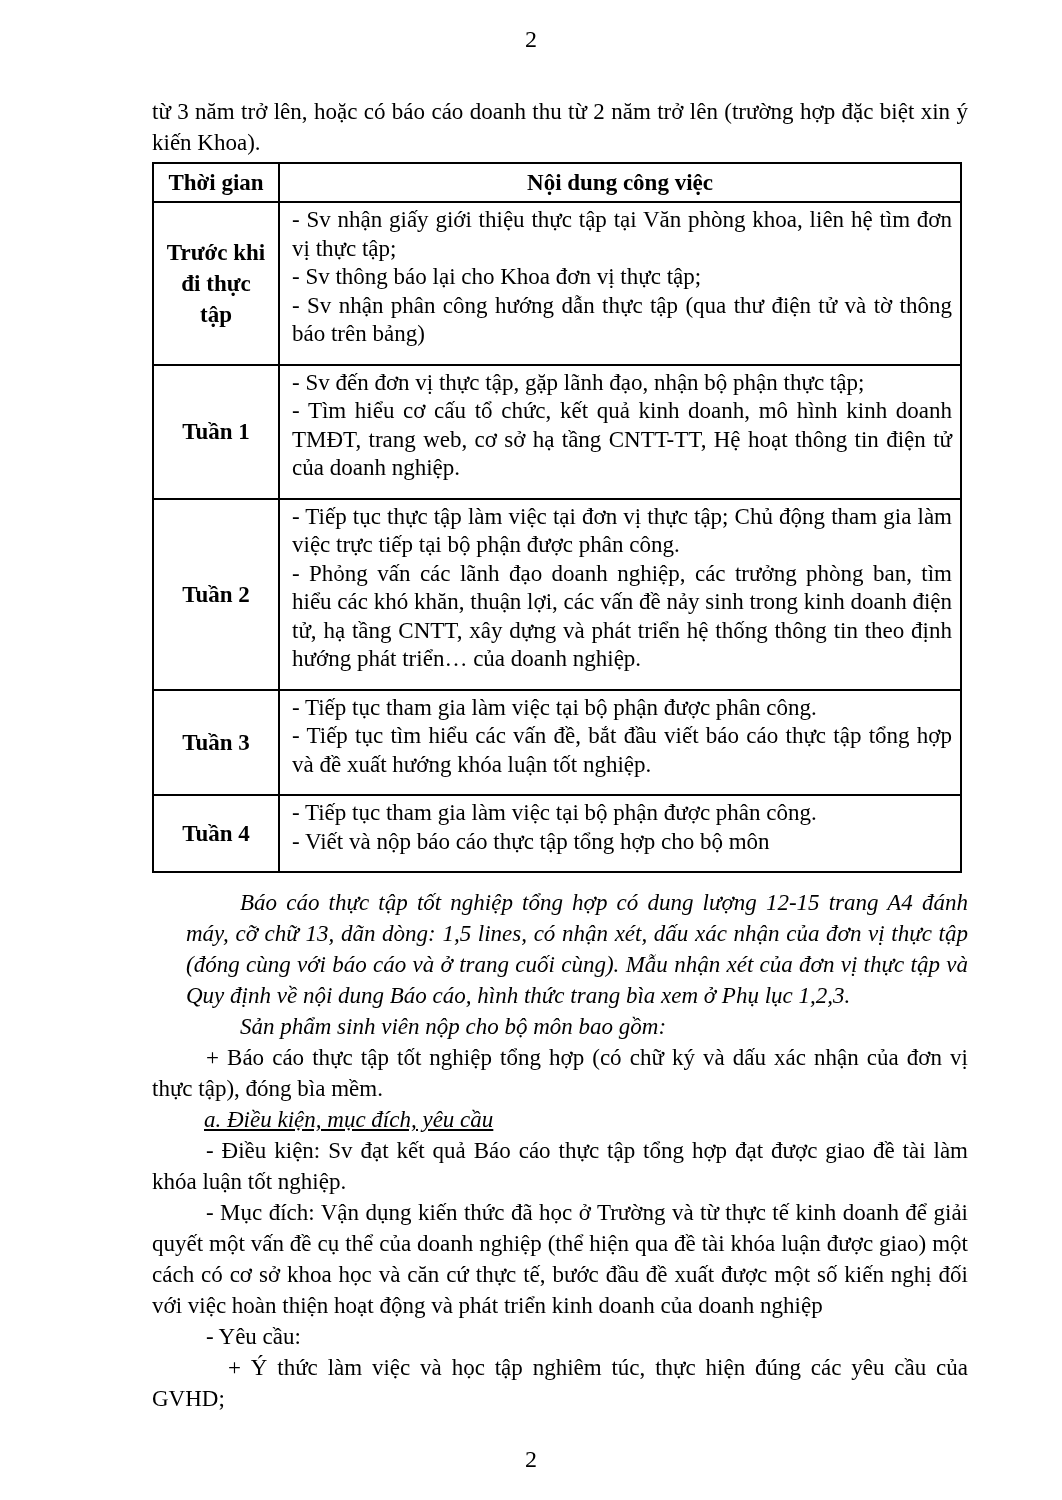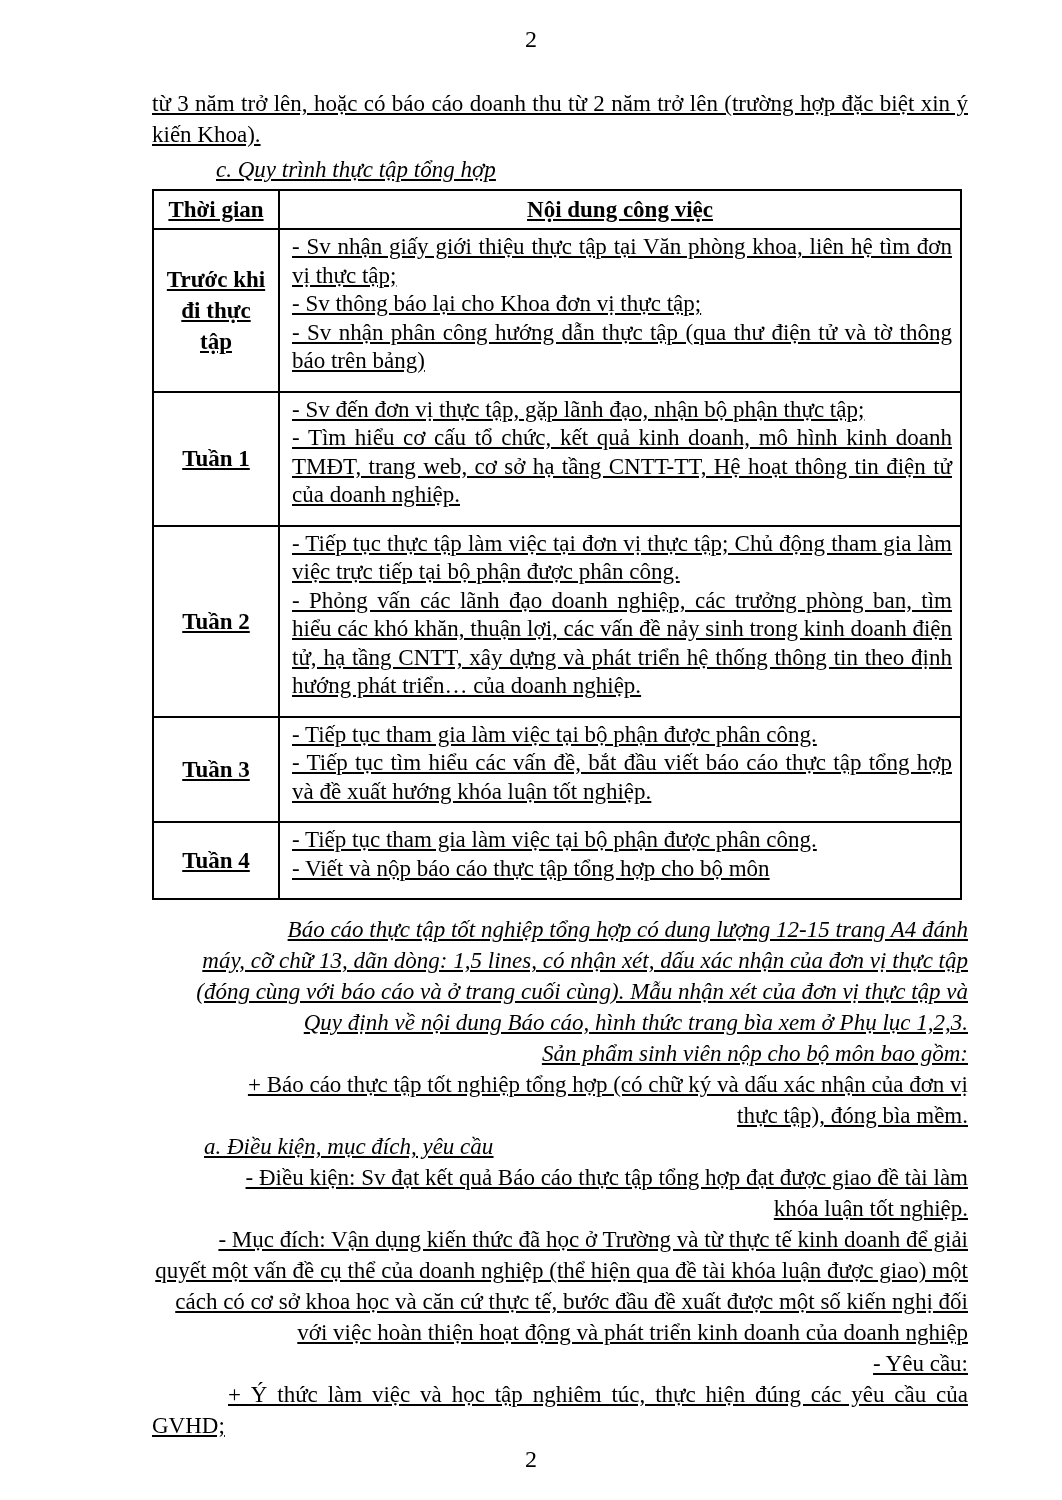--- a/index.html
+++ b/index.html
@@ -18,31 +18,30 @@
     width: 1062px;
     text-align: center;
     font-size: 24px;
     line-height: 31px;
   }
   .page-num.top { top: 24px; }
   .page-num.bottom { top: 1444px; }
   .content {
     position: absolute;
     left: 152px;
-    top: 88px;
+    top: 96px;
     width: 816px;
-    text-decoration: underline;
   }
   p { margin: 0; }
   .body {
     font-size: 23px;
     line-height: 31px;
   }
   .just { text-align: justify; }
-  .indent { text-indent: 54px; text-align: right; }
+  .indent { text-indent: 54px; }
   .indent-plus { text-indent: 76px; }
   .italic { font-style: italic; margin-left: 34px; }
   .heading-c {
     font-size: 23px;
     line-height: 31px;
     font-style: italic;
     text-decoration: underline;
     padding-left: 64px;
     margin-top: 4px;
   }
@@ -101,21 +100,20 @@
 <body>
 
 <div class="page">
 
   <div class="page-num top">2</div>
 
   <div class="content">
 
     <p class="body just">từ 3 năm trở lên, hoặc có báo cáo doanh thu từ 2 năm trở lên (trường hợp đặc biệt xin ý kiến Khoa).</p>
 
-    <p class="heading-c">c. Quy trình thực tập tổng hợp</p>
 
     <table class="schedule">
       <thead>
         <tr>
           <th class="col-time">Thời gian</th>
           <th>Nội dung công việc</th>
         </tr>
       </thead>
       <tbody>
         <tr>

